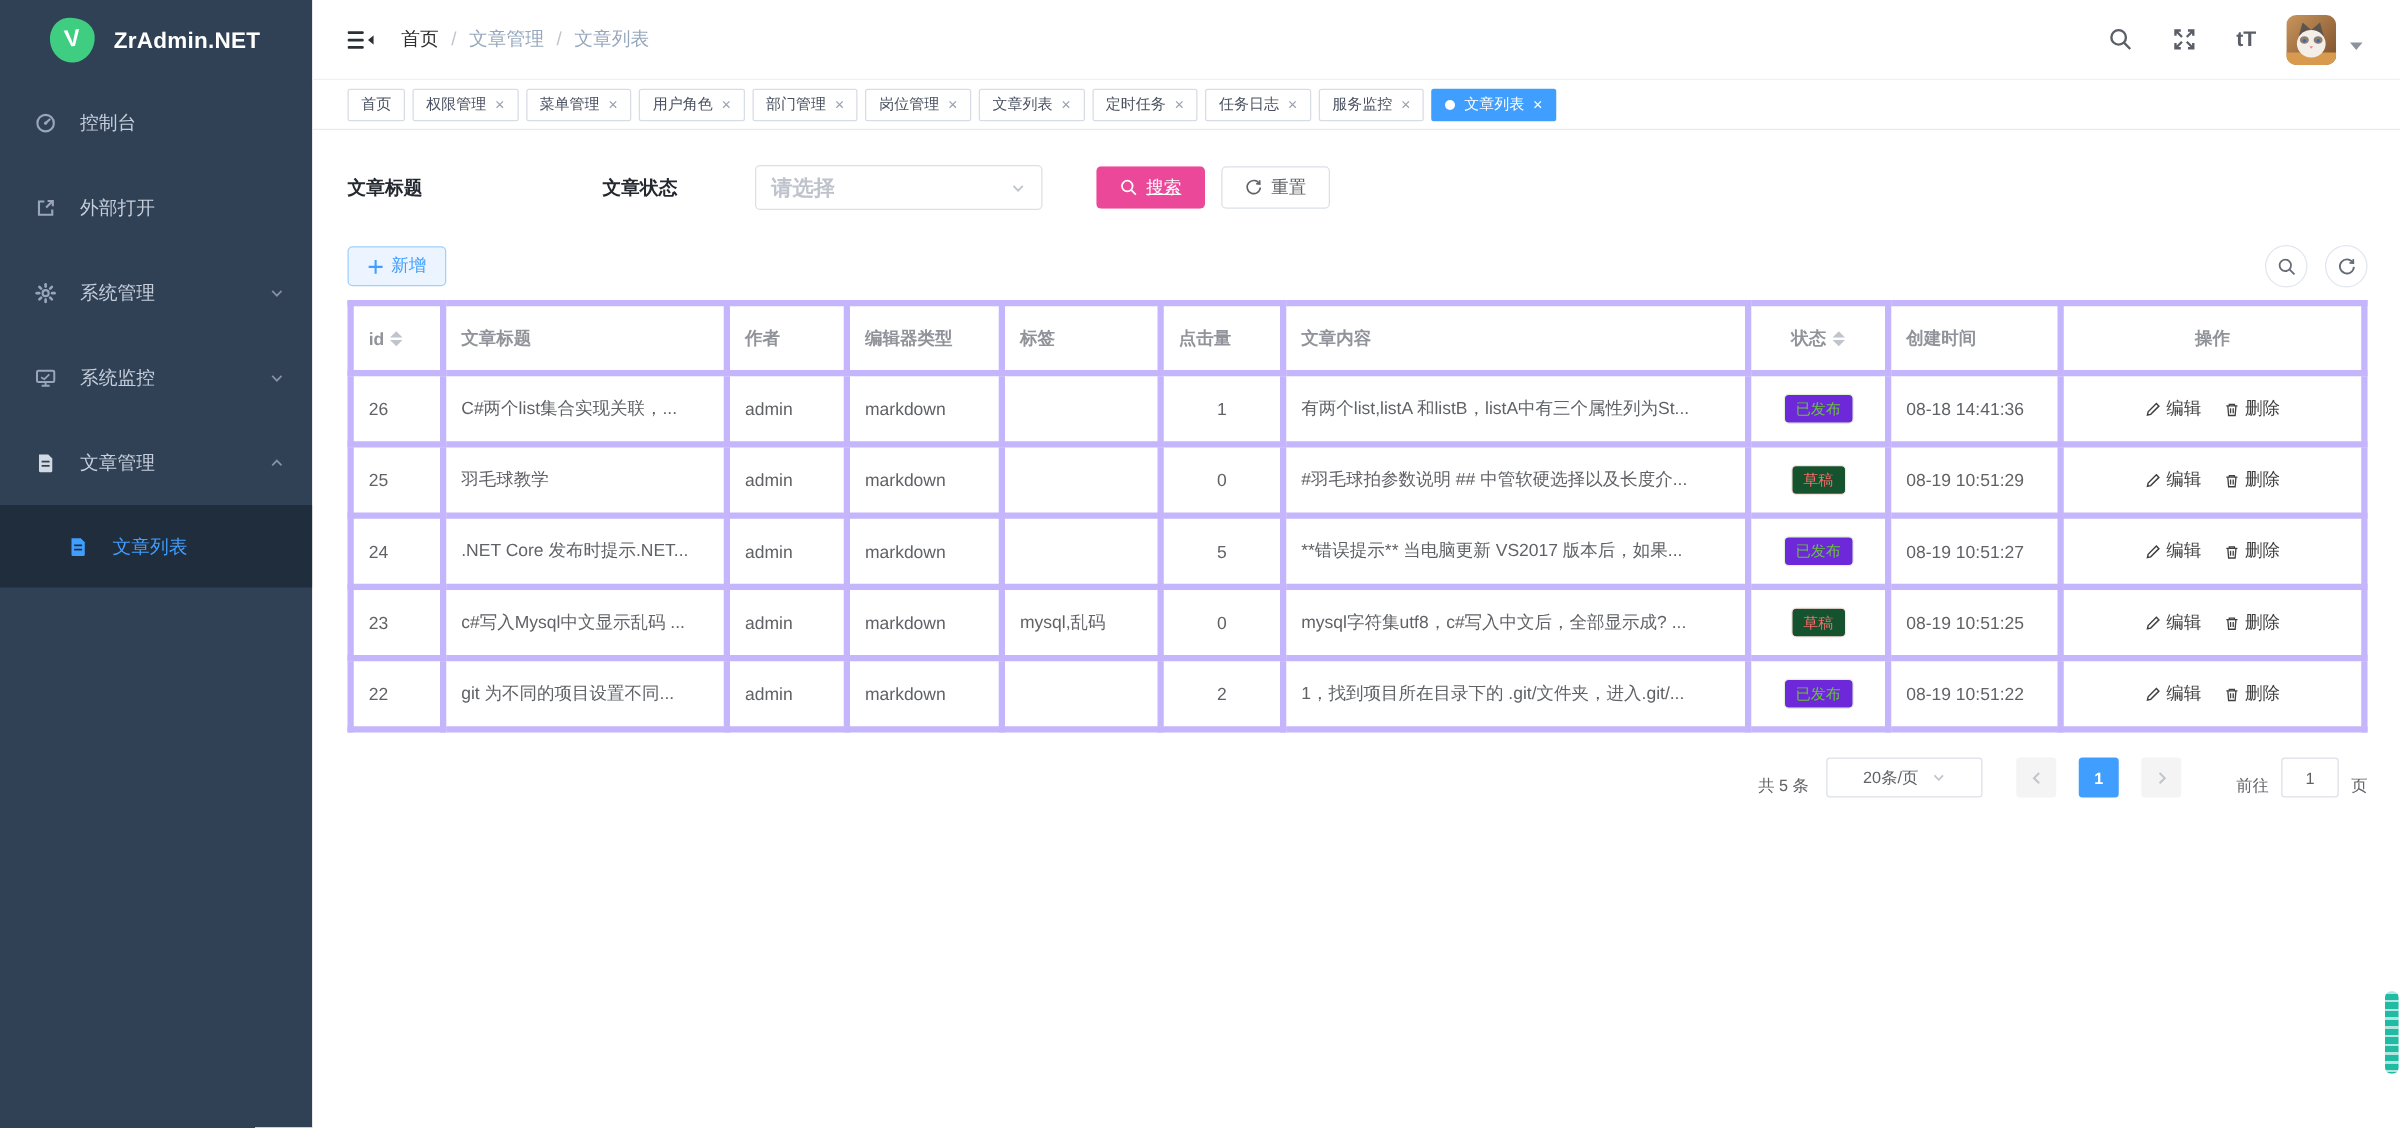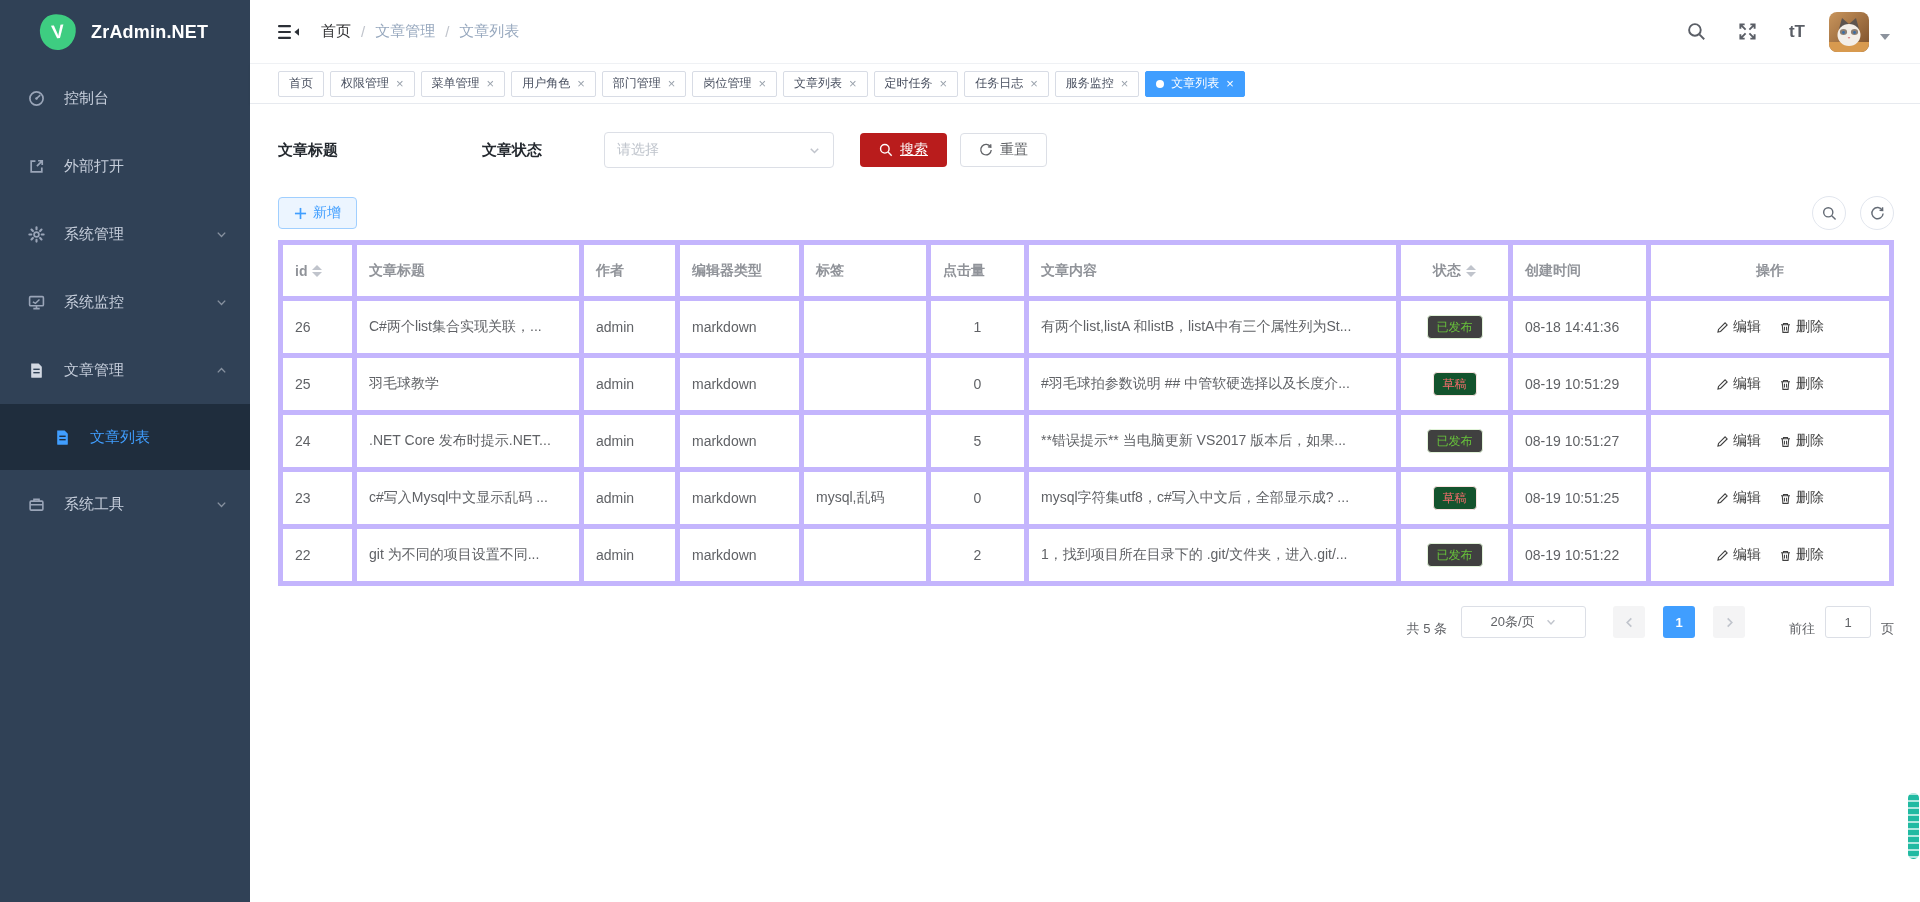--- a/index.html
+++ b/index.html
@@ -60,26 +60,26 @@
   
   .content { flex:1; padding:0 26px 0 28px; background:#fff; }
 
   .filter-row { margin-top:28px; display:flex; align-items:center; height:36px; }
   .f-label { font-size:15px; font-weight:bold; color:#24292f; }
   .f-label-title { width:124px; }
   .f-label-status { margin-left:80px; width:122px; }
   .text-input { width:210px; height:36px; border:1px solid #dcdfe6; border-radius:4px; padding:0 12px; font-size:14px; color:#606266; outline:none; font-family:inherit; }
   .text-input::placeholder { color:#bfc4cc; }
   .select-box { width:230px; height:36px; border:1px solid #dcdfe6; border-radius:4px; display:flex; align-items:center; justify-content:space-between; padding:0 12px; cursor:pointer; background:#fff; }
-  .select-placeholder { font-size:14px; color:#bfc4cc; }
+  .select-placeholder { font-size:17px; color:#bfc4cc;font-weight:bold; }
   .select-caret { width:13px; height:13px; color:#c0c4cc; display:inline-flex; }
   .select-caret svg { width:100%; height:100%; }
   .btn { height:34px; border-radius:4px; font-size:14px; display:inline-flex; align-items:center; gap:7px; padding:0 18px; cursor:pointer; border:1px solid transparent; font-family:inherit; }
   .btn svg { width:14px; height:14px; }
-  .btn-search { background:#b91c1c; color:#fff; margin-left:26px;text-decoration:underline; }
+  .btn-search { background:#ec4899; color:#fff; margin-left:43px;text-decoration:underline; }
   .btn-reset { background:#fff; border-color:#dcdfe6; color:#606266; margin-left:13px; }
 
   .toolbar-row { margin-top:28px; display:flex; align-items:center; }
   .btn-add { height:32px; padding:0 15px; background:#ecf5ff; border:1px solid #a0cfff; color:#409eff; border-radius:4px; font-size:14px; display:inline-flex; align-items:center; gap:6px; cursor:pointer; }
   .btn-add svg { width:13px; height:13px; }
   .round-btns { margin-left:auto; display:flex; gap:14px; }
   .round-btn { width:34px; height:34px; border-radius:50%; border:1px solid #e2e6ee; background:#fff; color:#646b75; display:flex; align-items:center; justify-content:center; cursor:pointer; }
   .round-btn svg { width:15px; height:15px; }
 
   
@@ -87,21 +87,21 @@
   .data-table th, .data-table td { border:5px solid #c4b5fd; padding:0 12px; overflow:hidden; white-space:nowrap; }
   .data-table th { height:56px; color:#909399; font-weight:600; text-align:left; background:#fff; }
   .data-table td { height:52px; color:#606266; background:#fff; }
   .th-inner { display:inline-flex; align-items:center; gap:5px; }
   .sort-carets { display:inline-flex; flex-direction:column; gap:2px; }
   .sort-carets i { display:block; width:0; height:0; border-left:5px solid transparent; border-right:5px solid transparent; }
   .sort-carets .up { border-bottom:5px solid #c0c4cc; }
   .sort-carets .down { border-top:5px solid #c0c4cc; }
   .ta-c { text-align:center !important; }
   .badge { display:inline-block; height:24px; line-height:22px; padding:0 9px; border-radius:4px; font-size:12px; border:1px solid transparent; }
-  .badge-published { color:#67c23a; background:#404040; border-color:#e1f3d8; }
+  .badge-published { color:#67c23a; background:#6d28d9; border-color:#e1f3d8; }
   .badge-draft { color:#f56c6c; background:#14532d; border-color:#fde2e2; }
   .action-link { color:#404040; cursor:pointer; display:inline-flex; align-items:center; gap:4px; margin:17px 9px; }
   .action-link svg { width:13px; height:13px; }
 
   
   .pagination { margin-top:20px; display:flex; align-items:flex-end; justify-content:flex-end; font-size:13px; color:#606266; }
   .pg-total { margin-right:14px; }
   .pg-size { width:125px; height:32px; border:1px solid #dcdfe6; border-radius:3px; display:flex; align-items:center; justify-content:center; gap:10px; cursor:pointer; color:#606266; margin-right:27px; }
   .pg-size .select-caret { width:12px; height:12px; }
   .pg-btn { width:32px; height:32px; border-radius:3px; background:#f4f4f5; color:#c0c4cc; display:flex; align-items:center; justify-content:center; cursor:pointer; }
@@ -213,34 +213,20 @@
         <span class="mi-icon">
           <svg viewBox="0 0 16 16">
               <path d="M3 1.5h7l3 3V14a.8.8 0 0 1-.8.8H3.8A.8.8 0 0 1 3 14V1.5z" fill="currentColor"></path>
               <rect x="5" y="6.2" width="6" height="1.3" fill="#1f2d3d"></rect>
               <rect x="5" y="9.4" width="6" height="1.3" fill="#1f2d3d"></rect>
             </svg>
         </span>
         <span class="mi-label">文章列表</span>
       </div>
 
-      <div class="menu-item">
-        <span class="mi-icon">
-          <svg viewBox="0 0 16 16" fill="none" stroke="currentColor" stroke-width="1.5">
-              <rect x="2" y="4.8" width="12" height="8.5" rx="1"></rect>
-              <path d="M5.6 4.8V3.2h4.8v1.6M2 8.2h12"></path>
-            </svg>
-        </span>
-        <span class="mi-label">系统工具</span>
-        <span class="chev">
-          <svg viewBox="0 0 14 14" fill="none" stroke="currentColor" stroke-width="1.5">
-              <path d="M3 5 7 9.2 11 5"></path>
-            </svg>
-        </span>
-      </div>
 
     </nav>
   </aside>
 
   <div class="main">
 
     <header class="topbar">
       <span class="fold-icon">
         <svg viewBox="0 0 21 16" fill="currentColor">
             <rect x="0" y="1" width="13" height="2.2" rx="1"></rect>

